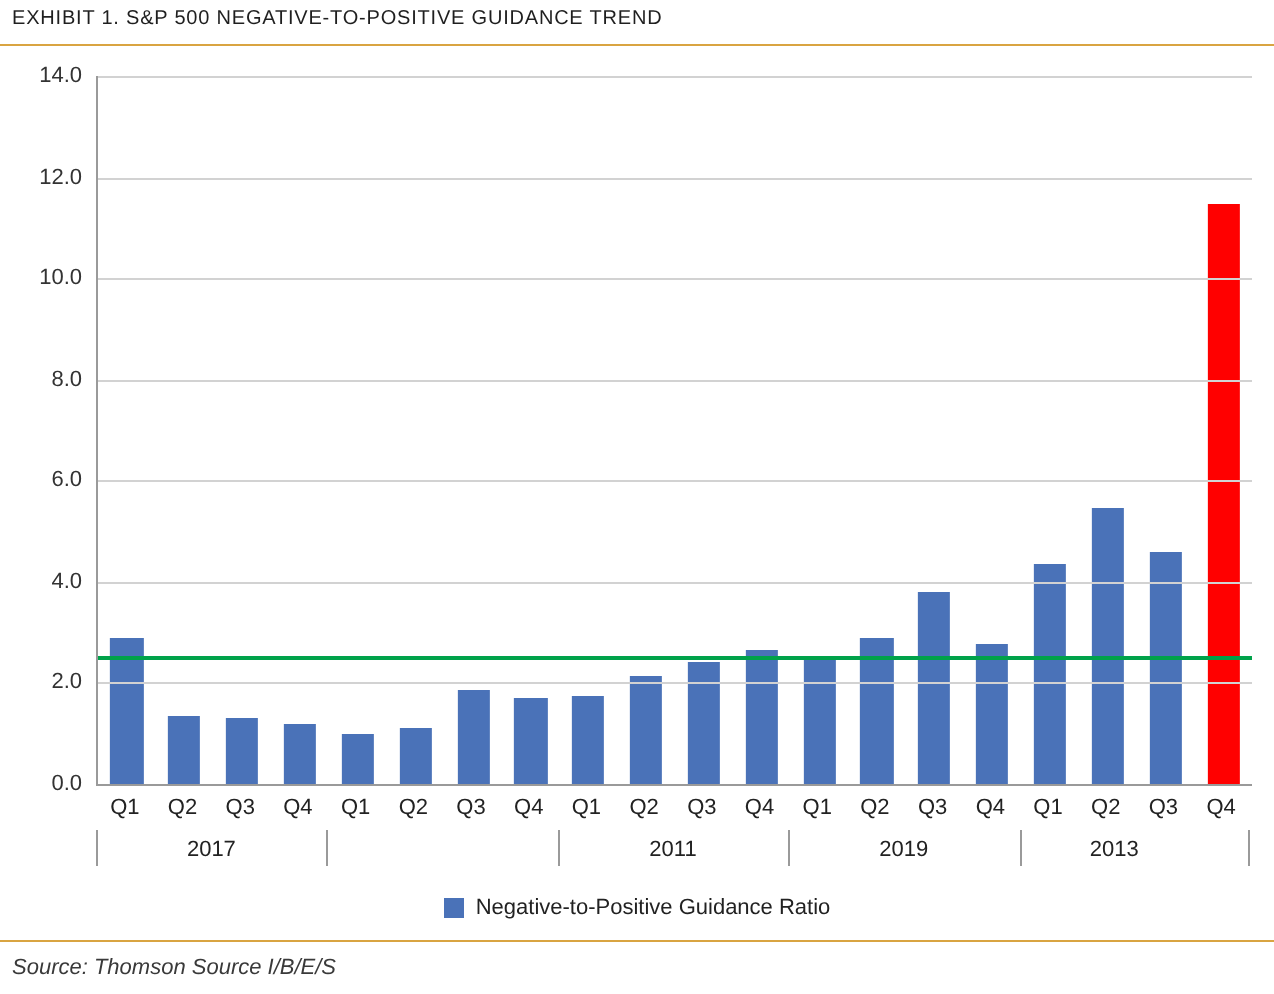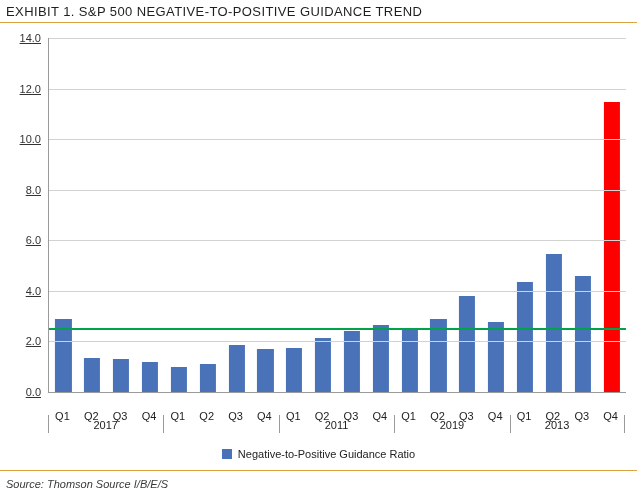--- a/index.html
+++ b/index.html
@@ -12,21 +12,21 @@
     background: #ffffff;
     font-family: "Liberation Sans", sans-serif;
     color: #1a1a1a;
     overflow: hidden;
     position: relative;
   }
   .exhibit-title {
     position: absolute;
     left: 6px;
     top: 4px;
-    font-size: 13px;
+    font-size: 10px;
     letter-spacing: 0.4px;
     color: #1f1f1f;
     font-family: "Liberation Sans", sans-serif;
     white-space: nowrap;
   }
   .title-rule {
     position: absolute;
     left: 0;
     top: 22px;
     width: 637px;
@@ -78,21 +78,20 @@
     background: #d2d2d2;
   }
   .ytick-label {
     position: absolute;
     right: 596px;
     width: 40px;
     text-align: right;
     font-size: 11px;
     color: #333;
     transform: translateY(-50%);
-    text-decoration: underline;
   }
   .bars {
     position: absolute;
     left: 0;
     bottom: 0;
     width: 100%;
     height: 100%;
   }
   .bar-slot {
     position: absolute;
@@ -120,21 +119,21 @@
   
   .xband {
     position: absolute;
     left: 48px;
     top: 367px;
     width: 578px;
     height: 22px;
   }
   .xlabel {
     position: absolute;
-    top: 12px;
+    top: 0;
     text-align: center;
     font-size: 11px;
     color: #222;
     line-height: 22px;
   }
   .yearband {
     position: absolute;
     left: 48px;
     top: 389px;
     width: 578px;

